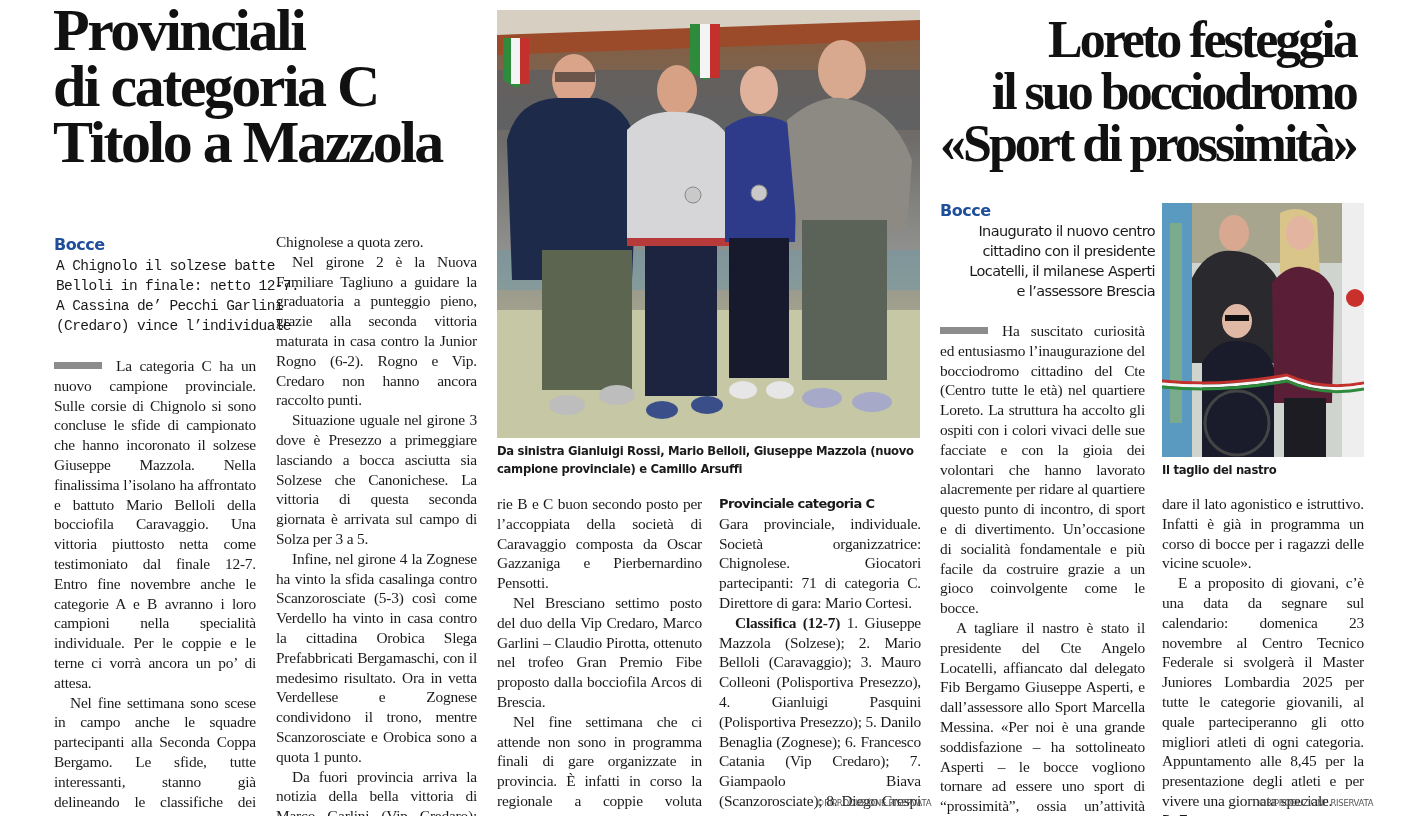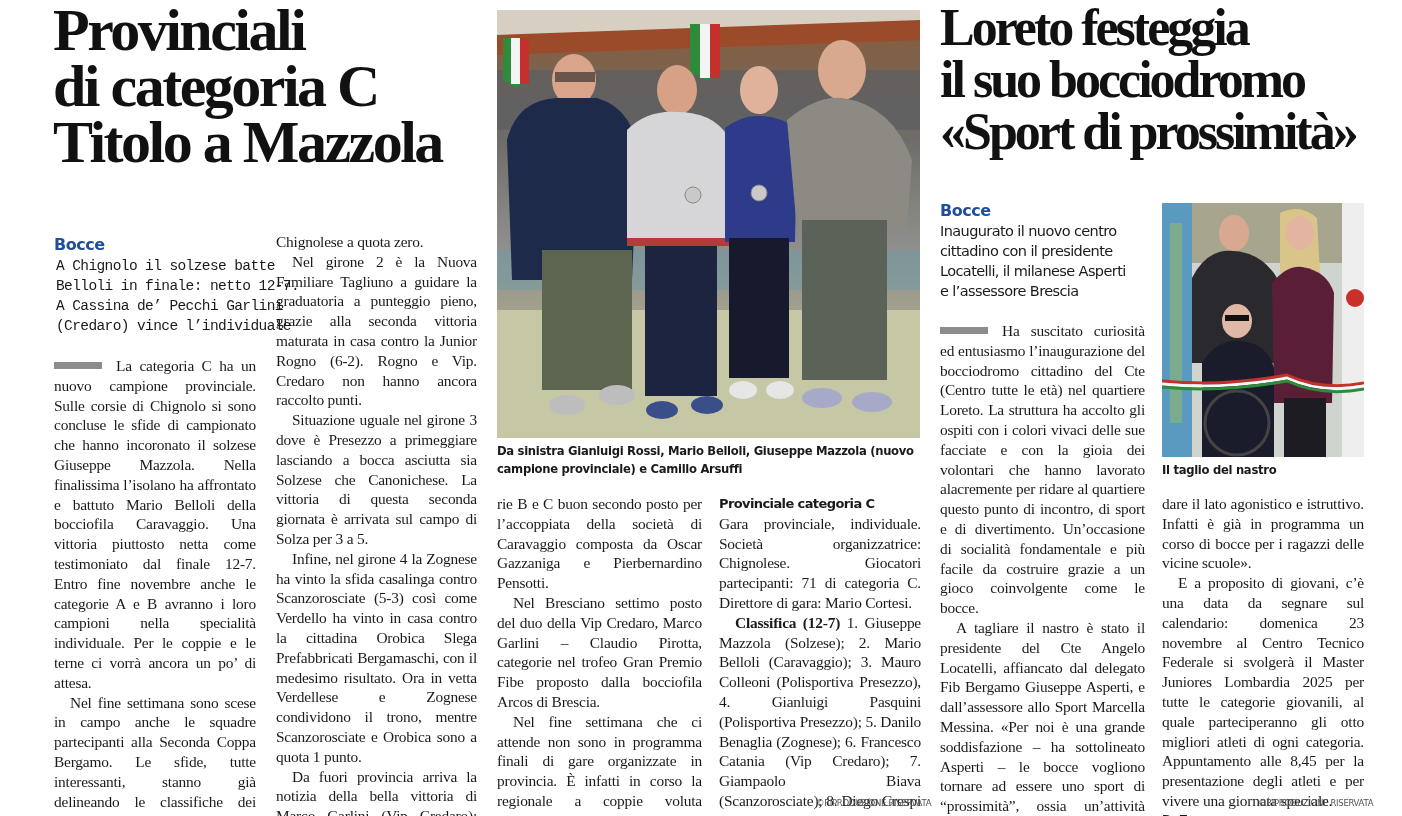--- a/index.html
+++ b/index.html
@@ -26,21 +26,21 @@
     letter-spacing: -0.5px;
   }
   .deck {
     position: absolute;
     font-family: "DejaVu Sans", sans-serif;
     font-size: 14.5px;
     line-height: 20px;
     color: #1a1a1a;
     letter-spacing: -0.6px;
   }
-  .deck span { display: block; white-space: nowrap; }
+  .deck span { display: block; white-space: nowrap; text-align: right; }
 
   .col {
     position: absolute;
     font-family: "Liberation Serif", serif;
     font-size: 15.4px;
     line-height: 19.8px;
     color: #1a1a1a;
     text-align: justify;
     hyphens: manual;
     letter-spacing: -0.2px;
@@ -175,33 +175,33 @@
     <path d="M290,110 Q320,85 345,88 Q395,95 415,150 L410,220 L300,220 Z" fill="#8c8a83"></path>
     <rect x="305" y="210" width="85" height="160" fill="#5b6257"></rect>
     <ellipse cx="325" cy="388" rx="20" ry="10" fill="#a6a9c8"></ellipse>
     <ellipse cx="375" cy="392" rx="20" ry="10" fill="#a6a9c8"></ellipse>
   </svg>
 </div>
 <div class="caption" style="left:497px; top:442px; width:420px;">Da sinistra Gianluigi Rossi, Mario Belloli, Giuseppe Mazzola (nuovo campione provinciale) e Camillo Arsuffi</div>
 
 <div class="col" style="left:497px; top:494px; width:205px;">
   <p class="noindent">rie B e C buon secondo posto per l’accoppiata della società di Caravaggio composta da Oscar Gazzaniga e Pierbernardino Pensotti.</p>
-  <p>Nel Bresciano settimo posto del duo della Vip Credaro, Marco Garlini – Claudio Pirotta, categorie nel trofeo Gran Premio Fibe proposto dalla bocciofila Arcos di Brescia.</p>
+  <p>Nel Bresciano settimo posto del duo della Vip Credaro, Marco Garlini – Claudio Pirotta, ottenuto nel trofeo Gran Premio Fibe proposto dalla bocciofila Arcos di Brescia.</p>
   <p>Nel fine settimana che ci attende non sono in programma finali di gare organizzate in provincia. È infatti in corso la regionale a coppie voluta dall’Orobica Slega che ha preso il via lo scorso martedì e si concluderà venerdì 21 novembre.</p>
 </div>
 
 <div class="col" style="left:719px; top:494px; width:202px;">
   <div class="box-title">Provinciale categoria C</div>
   <p class="noindent">Gara provinciale, individuale. Società organizzatrice: Chignolese. Giocatori partecipanti: 71 di categoria C. Direttore di gara: Mario Cortesi.</p>
   <p><b>Classifica (12-7)</b><span> 1. Giuseppe Mazzola (Solzese); 2. Mario Belloli (Caravaggio); 3. Mauro Colleoni (Polisportiva Presezzo), 4. Gianluigi Pasquini (Polisportiva Presezzo); 5. Danilo Benaglia (Zognese); 6. Francesco Catania (Vip Credaro); 7. Giampaolo Biava (Scanzorosciate); 8. Diego Crespi (Solzese).</span></p>
 
 </div>
 <div class="copyright" style="left:808px; top:798px;">©RIPRODUZIONE RISERVATA</div>
 
-<div class="headline" style="left:940px; top:2px; font-size:52px; line-height:52px; letter-spacing:-3px;">
+<div class="headline" style="left:940px; top:14px; font-size:52px; line-height:52px; letter-spacing:-3px;text-align:right;">
   <span>Loreto festeggia</span>
   <span>il suo bocciodromo</span>
   <span>«Sport di prossimità»</span>
 </div>
 
 <div class="kicker" style="left:940px; top:201px;">Bocce</div>
 <div class="deck" style="left:940px; top:221px; width:215px;">
   <span>Inaugurato il nuovo centro</span>
   <span>cittadino con il presidente</span>
   <span>Locatelli, il milanese Asperti</span>

